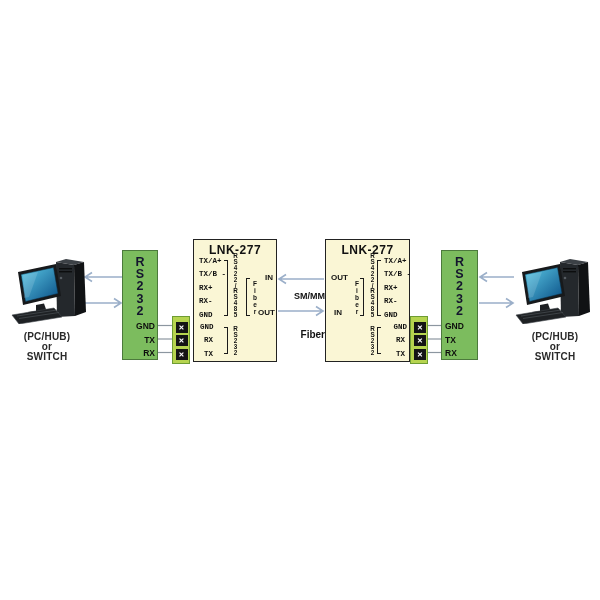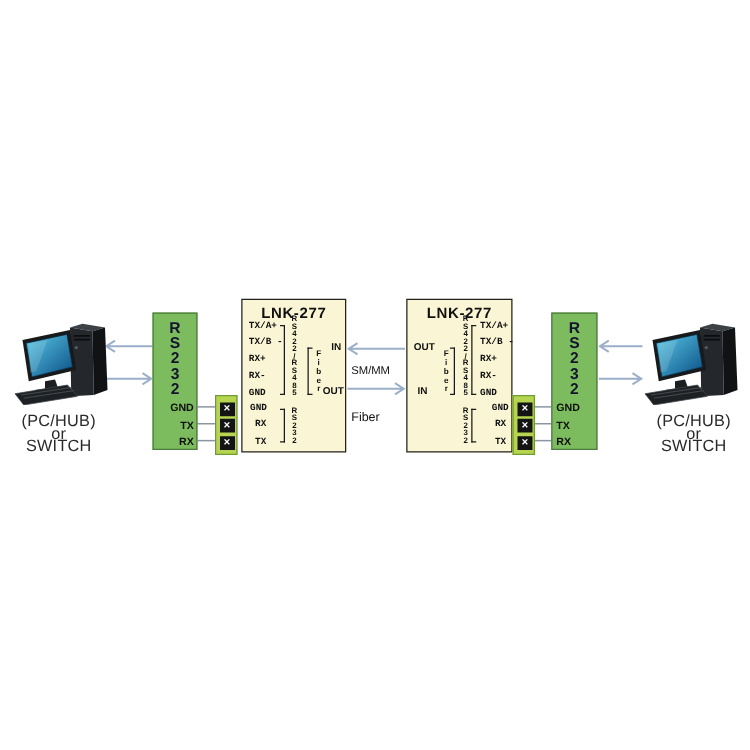--- a/index.html
+++ b/index.html
@@ -4,21 +4,21 @@
 <style>
   html,body { margin:0; padding:0; background:#ffffff; }
   .canvas {
     position:relative; width:600px; height:600px; background:#ffffff;
     font-family:"Liberation Sans", sans-serif; color:#111; overflow:hidden;
   }
   .abs { position:absolute; }
   svg.connectors { position:absolute; left:0; top:0; }
 
   
-  .pc-label { position:absolute; text-align:center; font-size:13px; font-weight:normal;
+  .pc-label { position:absolute; text-align:center; font-size:10px; font-weight:bold;
               line-height:10px; color:#2a2a2a; letter-spacing:0.2px; }
 
   
   .serial-box { position:absolute; width:36px; height:110px; background:#7CBC5E;
                 border:1px solid #4c7a3c; box-sizing:border-box; }
   .serial-box .vlabel { position:absolute; left:0; right:0; top:5px; text-align:center;
                         font-size:12.5px; font-weight:bold; line-height:12.2px;
                         color:#14142e; white-space:pre-line; }
   .serial-pin { position:absolute; font-size:8.5px; font-weight:bold; line-height:9px; color:#0d0d0d; }
 
@@ -37,21 +37,21 @@
   .vtext { position:absolute; font-weight:bold; white-space:pre-line; text-align:center; }
   .vt-485 { font-size:6.3px; line-height:5.9px; width:9px; }
   .vt-232 { font-size:6.3px; line-height:6px; width:9px; }
   .vt-fiber { font-size:6.5px; line-height:7px; width:8px; }
   .bracket { position:absolute; width:4px; box-sizing:border-box; }
   .bk-open-left  { border-top:1px solid #1a1a1a; border-right:1px solid #1a1a1a; border-bottom:1px solid #1a1a1a; }
   .bk-open-right { border-top:1px solid #1a1a1a; border-left:1px solid #1a1a1a; border-bottom:1px solid #1a1a1a; }
   .inout { position:absolute; font-size:8px; font-weight:bold; }
 
   
-  .link-label { position:absolute; width:44px; text-align:left; font-weight:normal; }
+  .link-label { position:absolute; width:44px; text-align:right; font-weight:bold; }
 </style>
 </head>
 <body>
 
 <div class="canvas">
 
   <svg class="connectors" width="600" height="600" viewBox="0 0 600 600">
     <defs>
       <linearGradient id="scr" x1="0" y1="0" x2="1" y2="1">
         <stop offset="0" stop-color="#5cc9e6"></stop>

